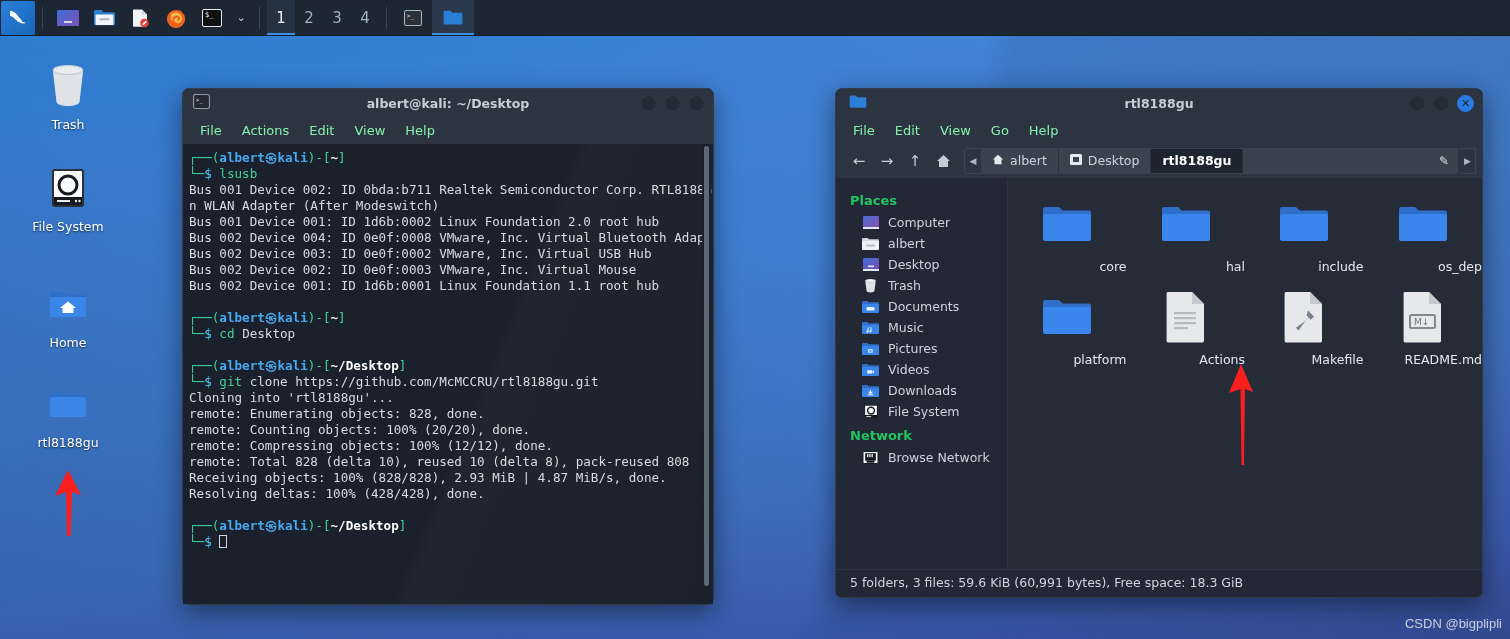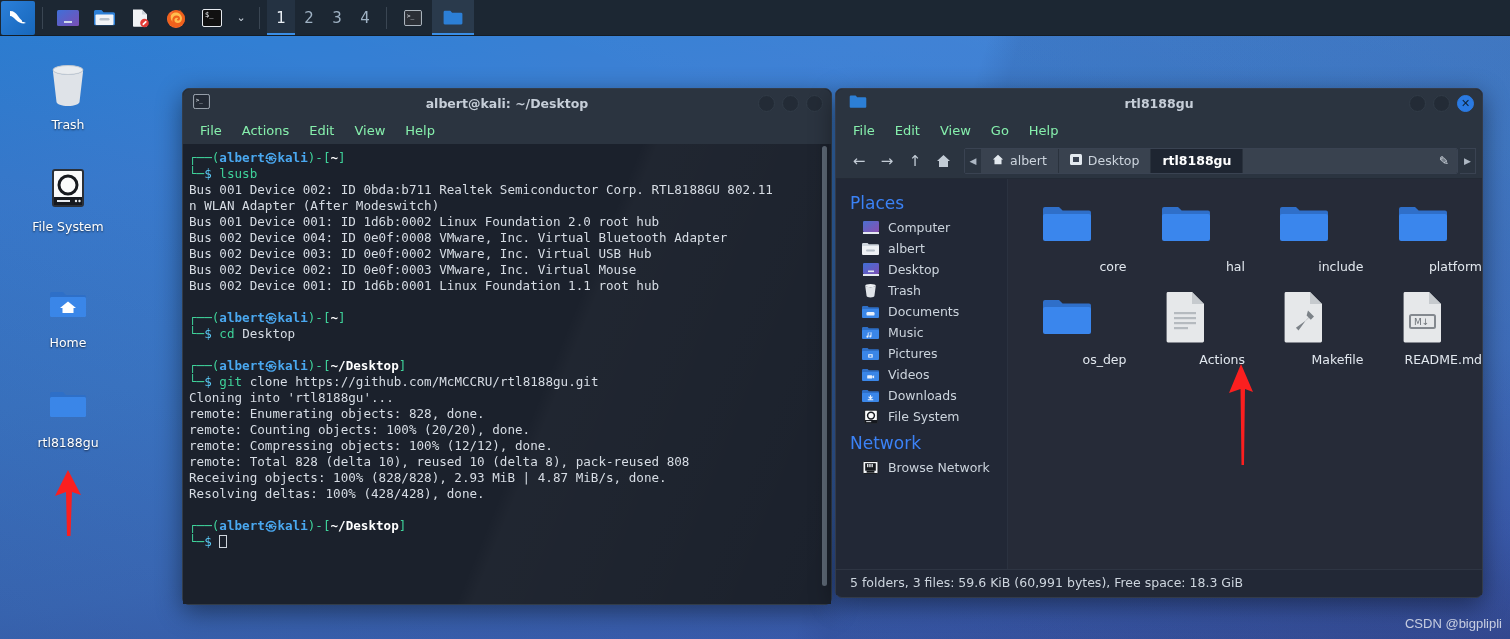--- a/index.html
+++ b/index.html
@@ -88,21 +88,21 @@
   .wbtn { width: 17px; height: 17px; border-radius: 50%; background: #232b36; border: 1px solid #313b47; }
   .wbtn.close-blue {
     background: #2a7ae2; border-color: #2a7ae2;
     color: #0e2236; font-size: 11px; font-weight: bold;
     display: flex; align-items: center; justify-content: center;
   }
   .menubar { display: flex; align-items: center; height: 26px; padding-left: 10px; gap: 6px; }
   .menubar .mi { font-size: 13px; color: #86efac; padding: 2px 7px; border-radius: 3px; }
 
   
-  #terminal { left: 182px; top: 88px; width: 650px; height: 517px;
+  #terminal { left: 182px; top: 88px; width: 532px; height: 517px;
               background: #1d2430; border: 1px solid #323c49; }
   #terminal .titlebar { background: #2b3440; }
   #terminal .menubar { background: #2b3440; }
   #term-body {
     margin: 0 0 0 0; height: 461px; overflow: hidden;
     background: #1b212c;
     position: relative;
     font-family: "DejaVu Sans Mono", monospace;
     font-size: 12.6px; line-height: 16px;
     color: #d6dce4;
@@ -147,21 +147,21 @@
     display: flex; align-items: center; gap: 6px;
     padding: 0 11px; font-size: 12.5px; color: #ccd4dd;
     background: #39424f; border-right: 1px solid #2a323d;
   }
   .crumb.active { background: #1e2531; color: #fff; font-weight: bold; }
   .pb-blank { flex: 1; background: #39424f; display:flex; align-items:center; justify-content:flex-end; padding-right:8px; }
   .pencil { color: #dbe2ea; font-size: 12px; }
 
   #fm-body { display: flex; height: 390px; }
   #fm-side { width: 172px; background: #222836; padding: 8px 0 0 0; border-right: 1px solid #2b3240; }
-  .sec-hd { font-size: 17px; font-weight: normal; color: #3b82f6; padding: 6px 0 4px 14px; }
+  .sec-hd { font-size: 13px; font-weight: bold; color: #22c55e; padding: 6px 0 4px 14px; }
   .sb-item { display: flex; align-items: center; gap: 9px; padding: 3px 0 3px 26px; font-size: 12.5px; color: #ccd4dd; }
   .sb-item .ic { width: 17px; height: 15px; flex: 0 0 17px; display:flex; align-items:center; justify-content:center;}
 
   #fm-main { flex: 1; background: #262b38; padding: 14px 0 0 0; position: relative; }
   .grid { display: grid; grid-template-columns: repeat(4, 1fr); row-gap: 12px; }
   .fitem { text-align: right; }
   .fitem .glyph { height: 58px; display:flex; align-items:flex-end; justify-content:center; }
   .fitem .nm { margin-top: 8px; font-size: 12.5px; color: #e2e8ef; }
 
   #fm-status {
@@ -582,30 +582,30 @@
             </div>
             <div class="nm">include</div>
           </div>
           <div class="fitem">
             <div class="glyph">
               <svg width="56" height="50" viewBox="0 0 56 50">
                 <path d="M4 8a2 2 0 0 1 2-2h14l3.6 3.6H50a2 2 0 0 1 2 2V16H4z" fill="#2f6fc9"></path>
                 <rect x="4" y="13" width="48" height="27" rx="2" fill="#3a86ed"></rect>
               </svg>
             </div>
-            <div class="nm">platform</div>
+            <div class="nm">os_dep</div>
           </div>
           <div class="fitem">
             <div class="glyph">
               <svg width="56" height="50" viewBox="0 0 56 50">
                 <path d="M4 8a2 2 0 0 1 2-2h14l3.6 3.6H50a2 2 0 0 1 2 2V16H4z" fill="#2f6fc9"></path>
                 <rect x="4" y="13" width="48" height="27" rx="2" fill="#3a86ed"></rect>
               </svg>
             </div>
-            <div class="nm">os_dep</div>
+            <div class="nm">platform</div>
           </div>
           <div class="fitem">
             <div class="glyph">
               <svg width="50" height="54" viewBox="0 0 50 54">
                 <path d="M7 2h24l12 12v37a1.4 1.4 0 0 1-1.4 1.4H7A1.4 1.4 0 0 1 5.6 51V3.4A1.4 1.4 0 0 1 7 2z" fill="#e6e8ea"></path>
                 <path d="M31 2l12 12H31z" fill="#c6cace"></path>
                 <g fill="#b5babf">
                   <rect x="13" y="22" width="22" height="2.2"></rect>
                   <rect x="13" y="27" width="22" height="2.2"></rect>
                   <rect x="13" y="32" width="22" height="2.2"></rect>

